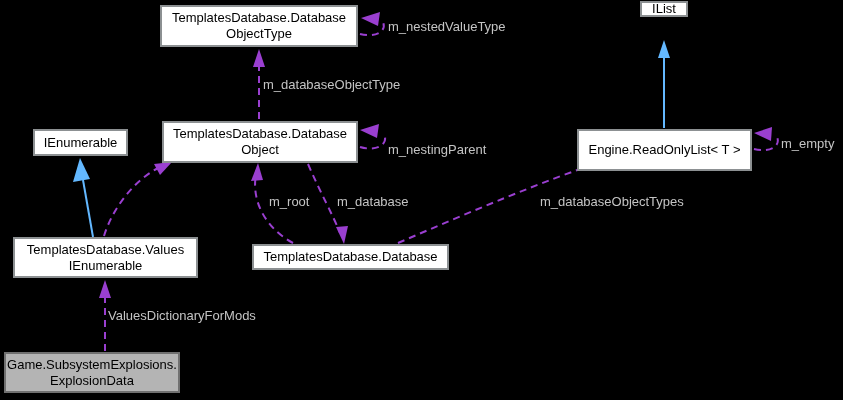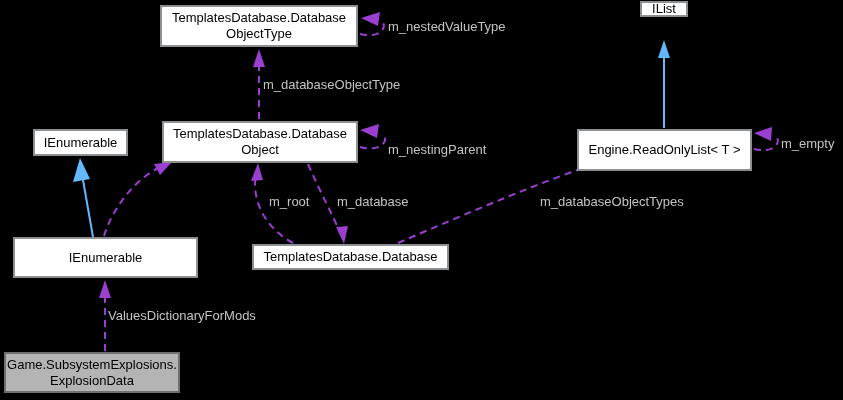--- a/index.html
+++ b/index.html
@@ -97,20 +97,21 @@
   <div class="node" style="left:162px;top:121px;width:196px;height:42px">
     <span>TemplatesDatabase.Database</span>
     <span>Object</span>
   </div>
 
   <div class="node" style="left:577px;top:129px;width:175px;height:42px">
     <span>Engine.ReadOnlyList&lt; T &gt;</span>
   </div>
 
   <div class="node" style="left:13px;top:237px;width:185px;height:41px">
+    <span>TemplatesDatabase.Values</span>
     <span>IEnumerable</span>
   </div>
 
   <div class="node" style="left:252px;top:244px;width:197px;height:26px">
     <span>TemplatesDatabase.Database</span>
   </div>
 
   <div class="node focus" style="left:4px;top:352px;width:176px;height:41px">
     <span>Game.SubsystemExplosions.</span>
     <span>ExplosionData</span>

